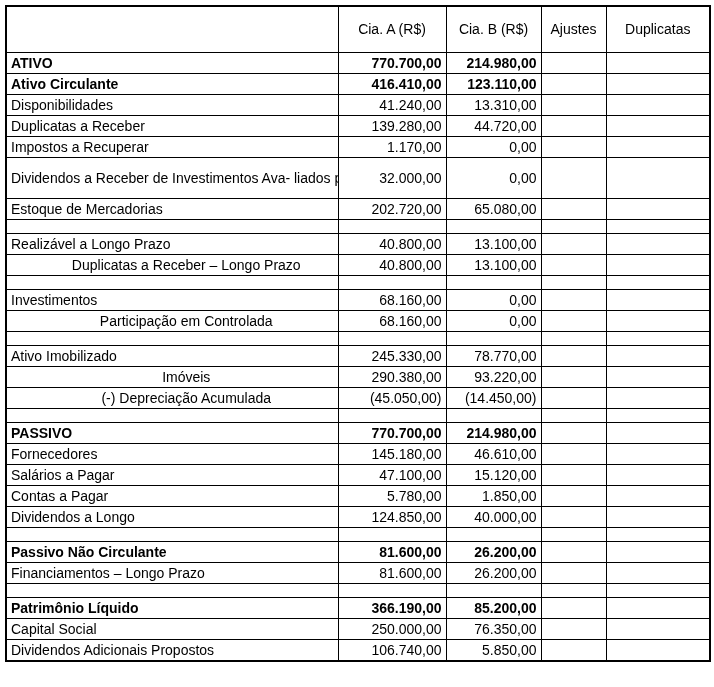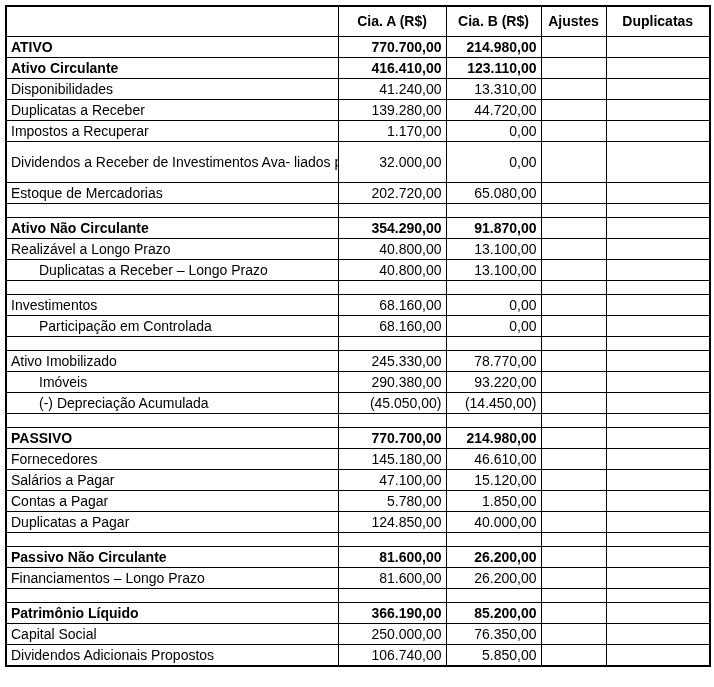--- a/index.html
+++ b/index.html
@@ -24,32 +24,33 @@
   table.worksheet td {
     border: 1px solid #000000;
     font-size: 14px;
     line-height: 1.2;
     padding: 0 4px;
     overflow: hidden;
     vertical-align: middle;
     white-space: nowrap;
   }
   table.worksheet th {
-    font-weight: bold;
+    font-weight: normal;
     text-align: center;
     height: 21px;
-    padding: 4px 1px;
+    padding: 12px 1px;
   }
   td.label {
     text-align: left;
     padding-left: 6px;
     margin-left: 6px;
   }
   td.label.indent {
     padding-left: 32px;
+    text-align: center;
   }
   td.num {
     text-align: right;
     padding-right: 5px;
   }
   tr.normal td { height: 20px; }
   tr.blank  td { height: 13px; line-height: 1; }
   tr.tall   td { height: 40px; }
   tr.bold   td { font-weight: bold; }
   td.multiline {
@@ -131,27 +132,20 @@
           <td class="num"></td>
           <td class="num"></td>
         </tr>
         <tr class="blank">
           <td class="label"></td>
           <td class="num"></td>
           <td class="num"></td>
           <td class="num"></td>
           <td class="num"></td>
         </tr>
-        <tr class="normal bold">
-          <td class="label">Ativo Não Circulante</td>
-          <td class="num">354.290,00</td>
-          <td class="num">91.870,00</td>
-          <td class="num"></td>
-          <td class="num"></td>
-        </tr>
         <tr class="normal">
           <td class="label">Realizável a Longo Prazo</td>
           <td class="num">40.800,00</td>
           <td class="num">13.100,00</td>
           <td class="num"></td>
           <td class="num"></td>
         </tr>
         <tr class="normal">
           <td class="label indent">Duplicatas a Receber – Longo Prazo</td>
           <td class="num">40.800,00</td>
@@ -237,21 +231,21 @@
           <td class="num"></td>
         </tr>
         <tr class="normal">
           <td class="label">Contas a Pagar</td>
           <td class="num">5.780,00</td>
           <td class="num">1.850,00</td>
           <td class="num"></td>
           <td class="num"></td>
         </tr>
         <tr class="normal">
-          <td class="label">Duplicatas a Pagar</td>
+          <td class="label">Dividendos a Longo</td>
           <td class="num">124.850,00</td>
           <td class="num">40.000,00</td>
           <td class="num"></td>
           <td class="num"></td>
         </tr>
         <tr class="blank">
           <td class="label"></td>
           <td class="num"></td>
           <td class="num"></td>
           <td class="num"></td>

